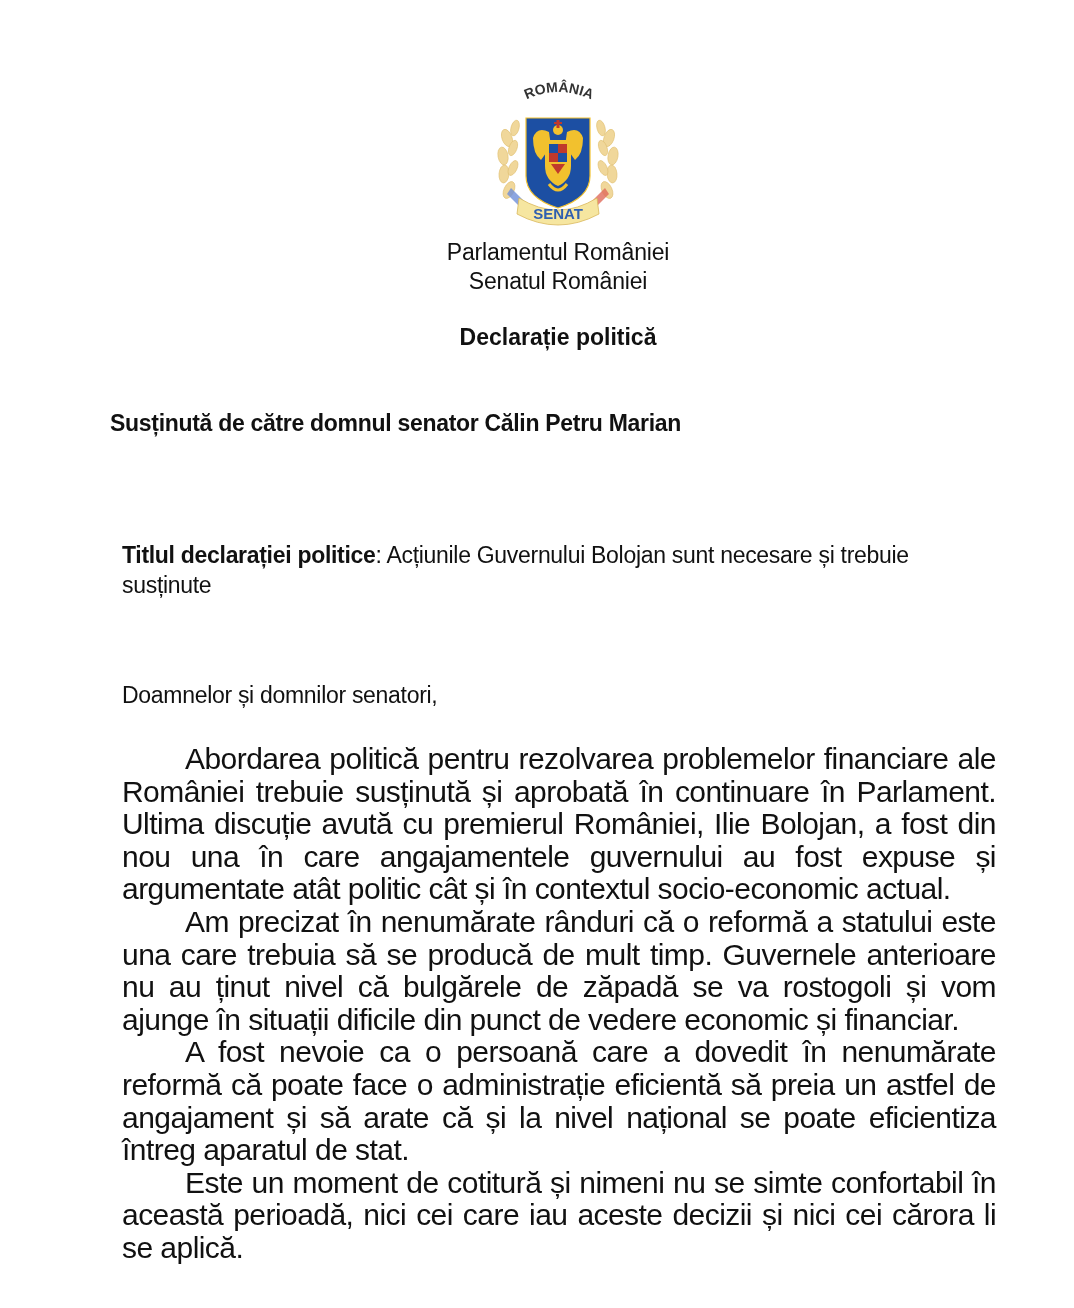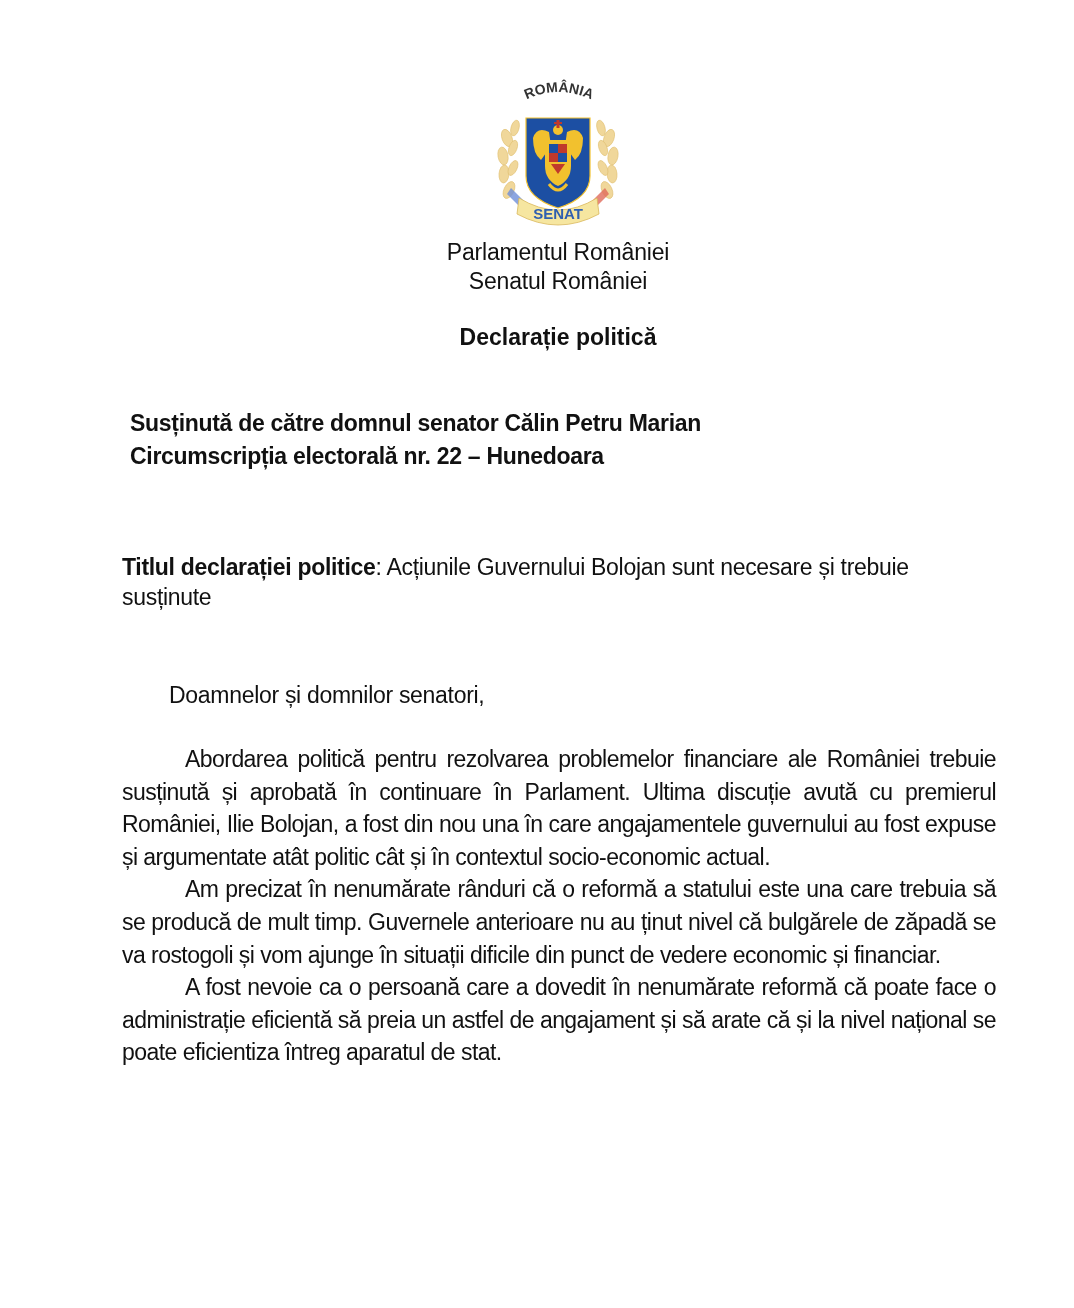--- a/index.html
+++ b/index.html
@@ -36,53 +36,52 @@
       left: 0;
       width: 1116px;
       text-align: center;
       font-size: 23px;
       font-weight: bold;
       line-height: 28px;
       top: 323px;
     }
     .meta-block {
       position: absolute;
-      left: 130px;
+      left: 110px;
       top: 407px;
       font-size: 23px;
       font-weight: bold;
       line-height: 32.5px;
       letter-spacing: -0.3px;
     }
     .meta-line { white-space: nowrap; }
     .title-block {
       position: absolute;
       left: 122px;
-      top: 552px;
+      top: 540px;
       width: 874px;
       font-size: 23px;
       line-height: 30px;
       letter-spacing: -0.3px;
     }
     .title-block b { font-weight: bold; }
     .salutation {
       position: absolute;
       left: 122px;
       top: 680px;
       font-size: 23px;
       line-height: 30px;
       letter-spacing: -0.3px;
-      margin-left: 47px;
     }
     .body-text {
       position: absolute;
       left: 122px;
       top: 743px;
       width: 874px;
-      font-size: 23px;
+      font-size: 30px;
       line-height: 32.6px;
       letter-spacing: -0.55px;
       text-align: justify;
     }
     .body-text p {
       margin: 0;
       text-indent: 63px;
     }
   </style>
 </head>
@@ -142,24 +141,24 @@
   <text x="65" y="143" text-anchor="middle" font-family="Liberation Sans, sans-serif" font-weight="bold" font-size="15" fill="#2f5fb0">SENAT</text>
 </svg>
 
 <div class="header-line" style="top:238px;">Parlamentul României</div>
 <div class="header-line" style="top:267px;">Senatul României</div>
 
 <div class="doc-type">Declarație politică</div>
 
 <div class="meta-block">
   <div class="meta-line">Susținută de către domnul senator Călin Petru Marian</div>
-  <div class="meta-line">Circumscripția electorală nr. 22 – Hunedoara</div>
 </div>
 
 <div class="title-block"><b>Titlul declarației politice</b><span>: </span><span>Acțiunile Guvernului Bolojan sunt necesare și trebuie susținute</span></div>
 
 <div class="salutation">Doamnelor și domnilor senatori,</div>
 
 <div class="body-text">
   <p>Abordarea politică pentru rezolvarea problemelor financiare ale României trebuie susținută și aprobată în continuare în Parlament. Ultima discuție avută cu premierul României, Ilie Bolojan, a fost din nou una în care angajamentele guvernului au fost expuse și argumentate atât politic cât și în contextul socio-economic actual.</p>
   <p>Am precizat în nenumărate rânduri că o reformă a statului este una care trebuia să se producă de mult timp. Guvernele anterioare nu au ținut nivel că bulgărele de zăpadă se va rostogoli și vom ajunge în situații dificile din punct de vedere economic și financiar.</p>
   <p>A fost nevoie ca o persoană care a dovedit în nenumărate reformă că poate face o administrație eficientă să preia un astfel de angajament și să arate că și la nivel național se poate eficientiza întreg aparatul de stat.</p>
+  <p>Este un moment de cotitură și nimeni nu se simte confortabil în această perioadă, nici cei care iau aceste decizii și nici cei cărora li se aplică.</p>
 </div>
 
 </body></html>

